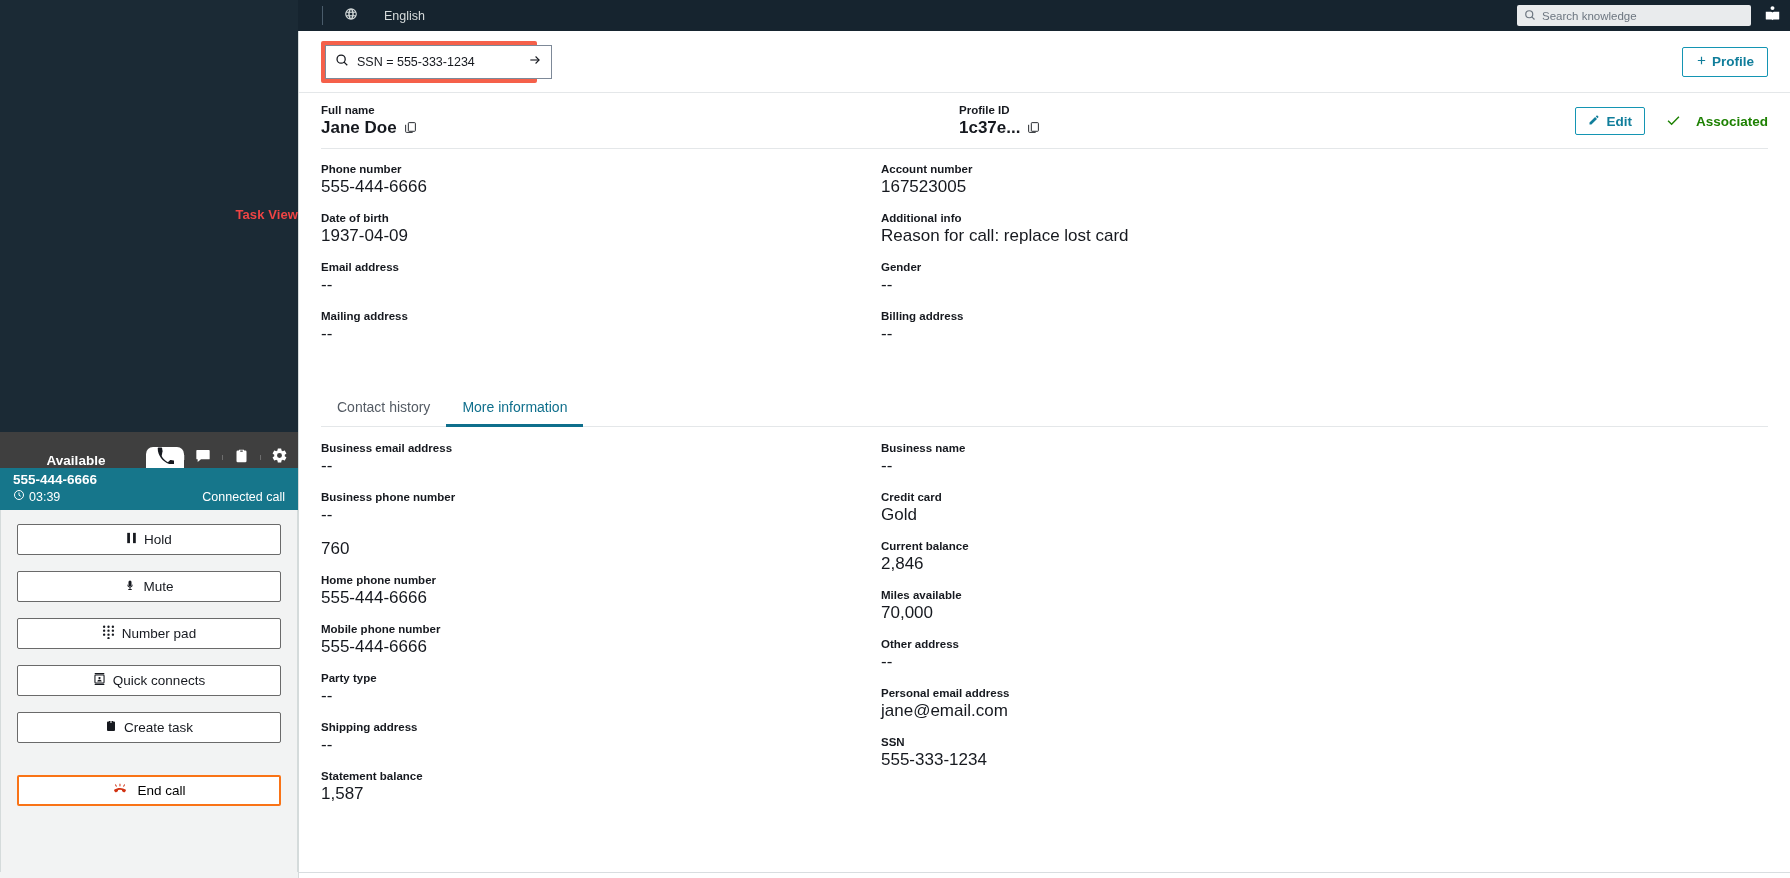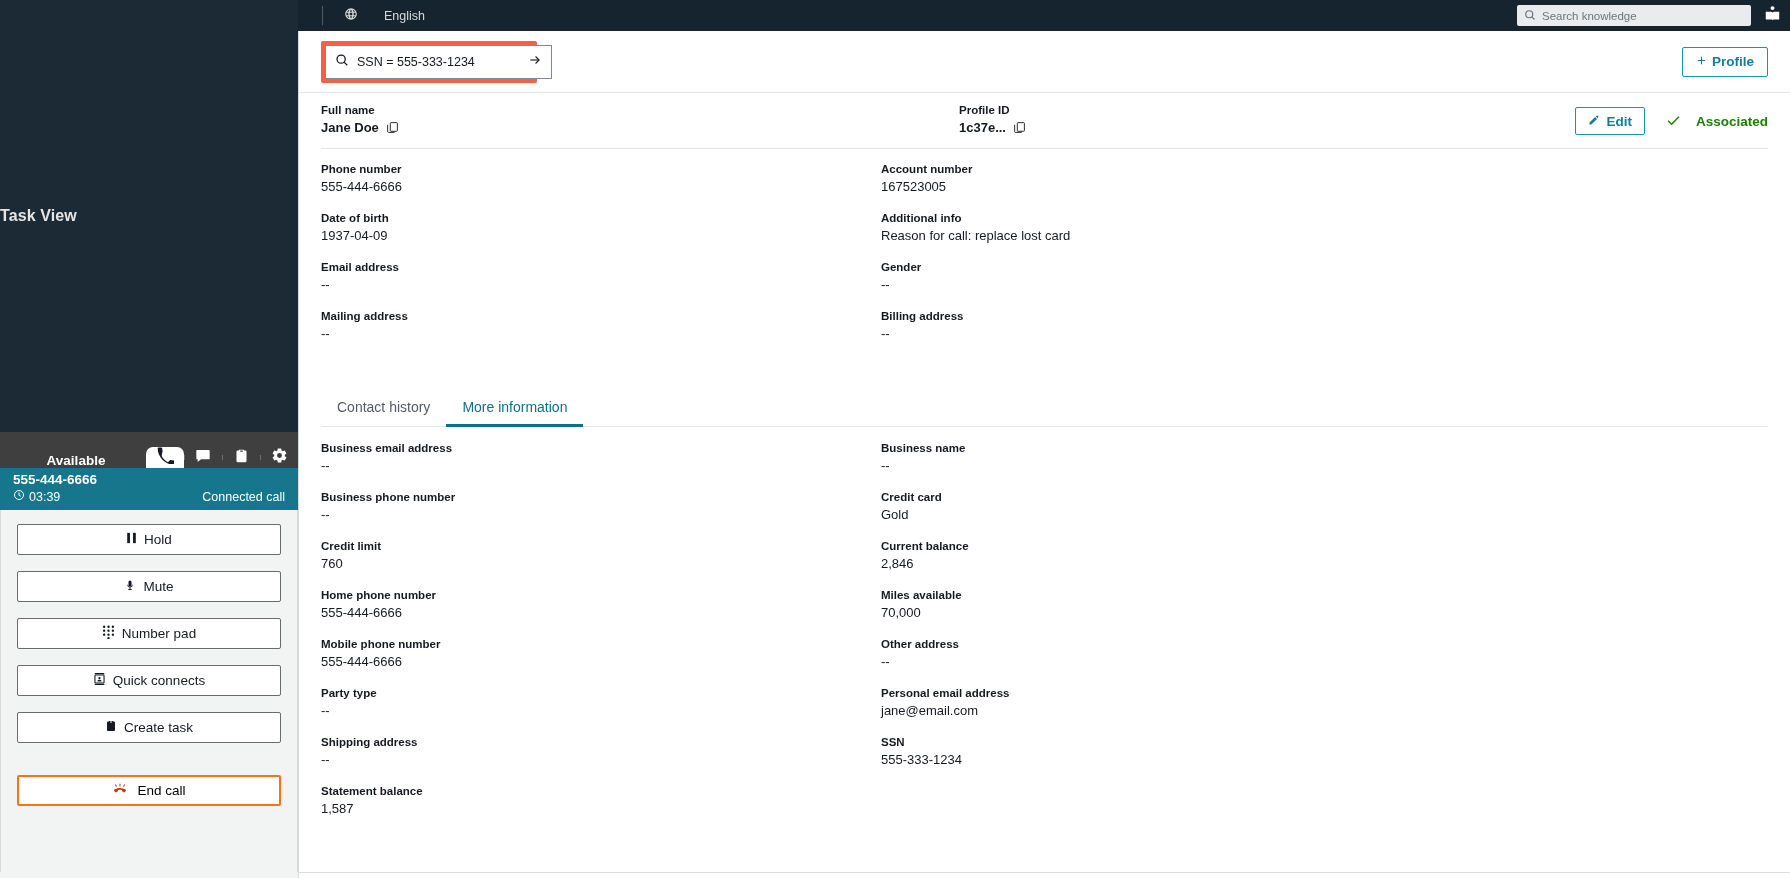--- a/index.html
+++ b/index.html
@@ -31,23 +31,23 @@
     background: #1b2a35;
     display: flex;
     align-items: flex-start;
     justify-content: center;
     position: relative;
   }
   .task-view-label {
     position: absolute;
     top: 207px;
     left: 0; right: 0;
-    text-align: left;
-    color: #e5e5e5;
-    font-size: 16px;
+    text-align: right;
+    color: #ef4444;
+    font-size: 13px;
     font-weight: 700;
     letter-spacing: .1px;
   }
 
   
   .agent-bar {
     flex: 0 0 36px;
     background: #3f3f3f;
     display: flex;
     align-items: flex-end;
@@ -332,21 +332,21 @@
     margin: 0 22px;
   }
 
   .field-label {
     font-size: 11.5px;
     font-weight: 700;
     color: #16191f;
     line-height: 15px;
   }
   .field-value {
-    font-size: 13px;
+    font-size: 17px;
     color: #16191f;
     line-height: 19px;
     display: flex;
     align-items: center;
     gap: 7px;
   }
   .field-value.bold { font-weight: 700; }
   .copy-ic { cursor: pointer; display: inline-flex; }
 
   
@@ -715,21 +715,20 @@
           <div class="col-stack">
             <div class="fld">
               <div class="field-label">Business email address</div>
               <div class="field-value">--</div>
             </div>
             <div class="fld">
               <div class="field-label">Business phone number</div>
               <div class="field-value">--</div>
             </div>
             <div class="fld">
-              <div class="field-label">Credit limit</div>
               <div class="field-value">760</div>
             </div>
             <div class="fld">
               <div class="field-label">Home phone number</div>
               <div class="field-value">555-444-6666</div>
             </div>
             <div class="fld">
               <div class="field-label">Mobile phone number</div>
               <div class="field-value">555-444-6666</div>
             </div>

